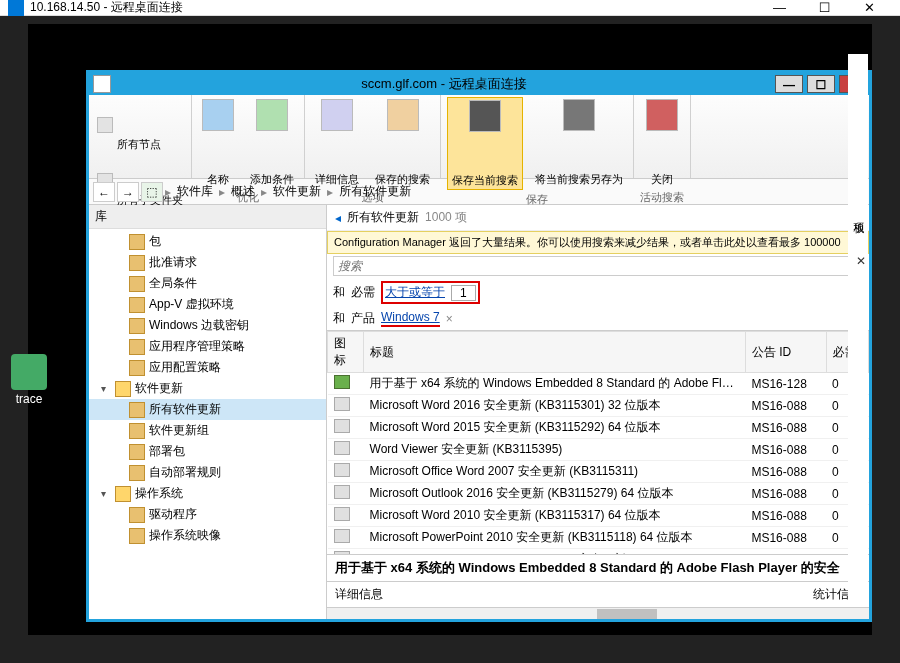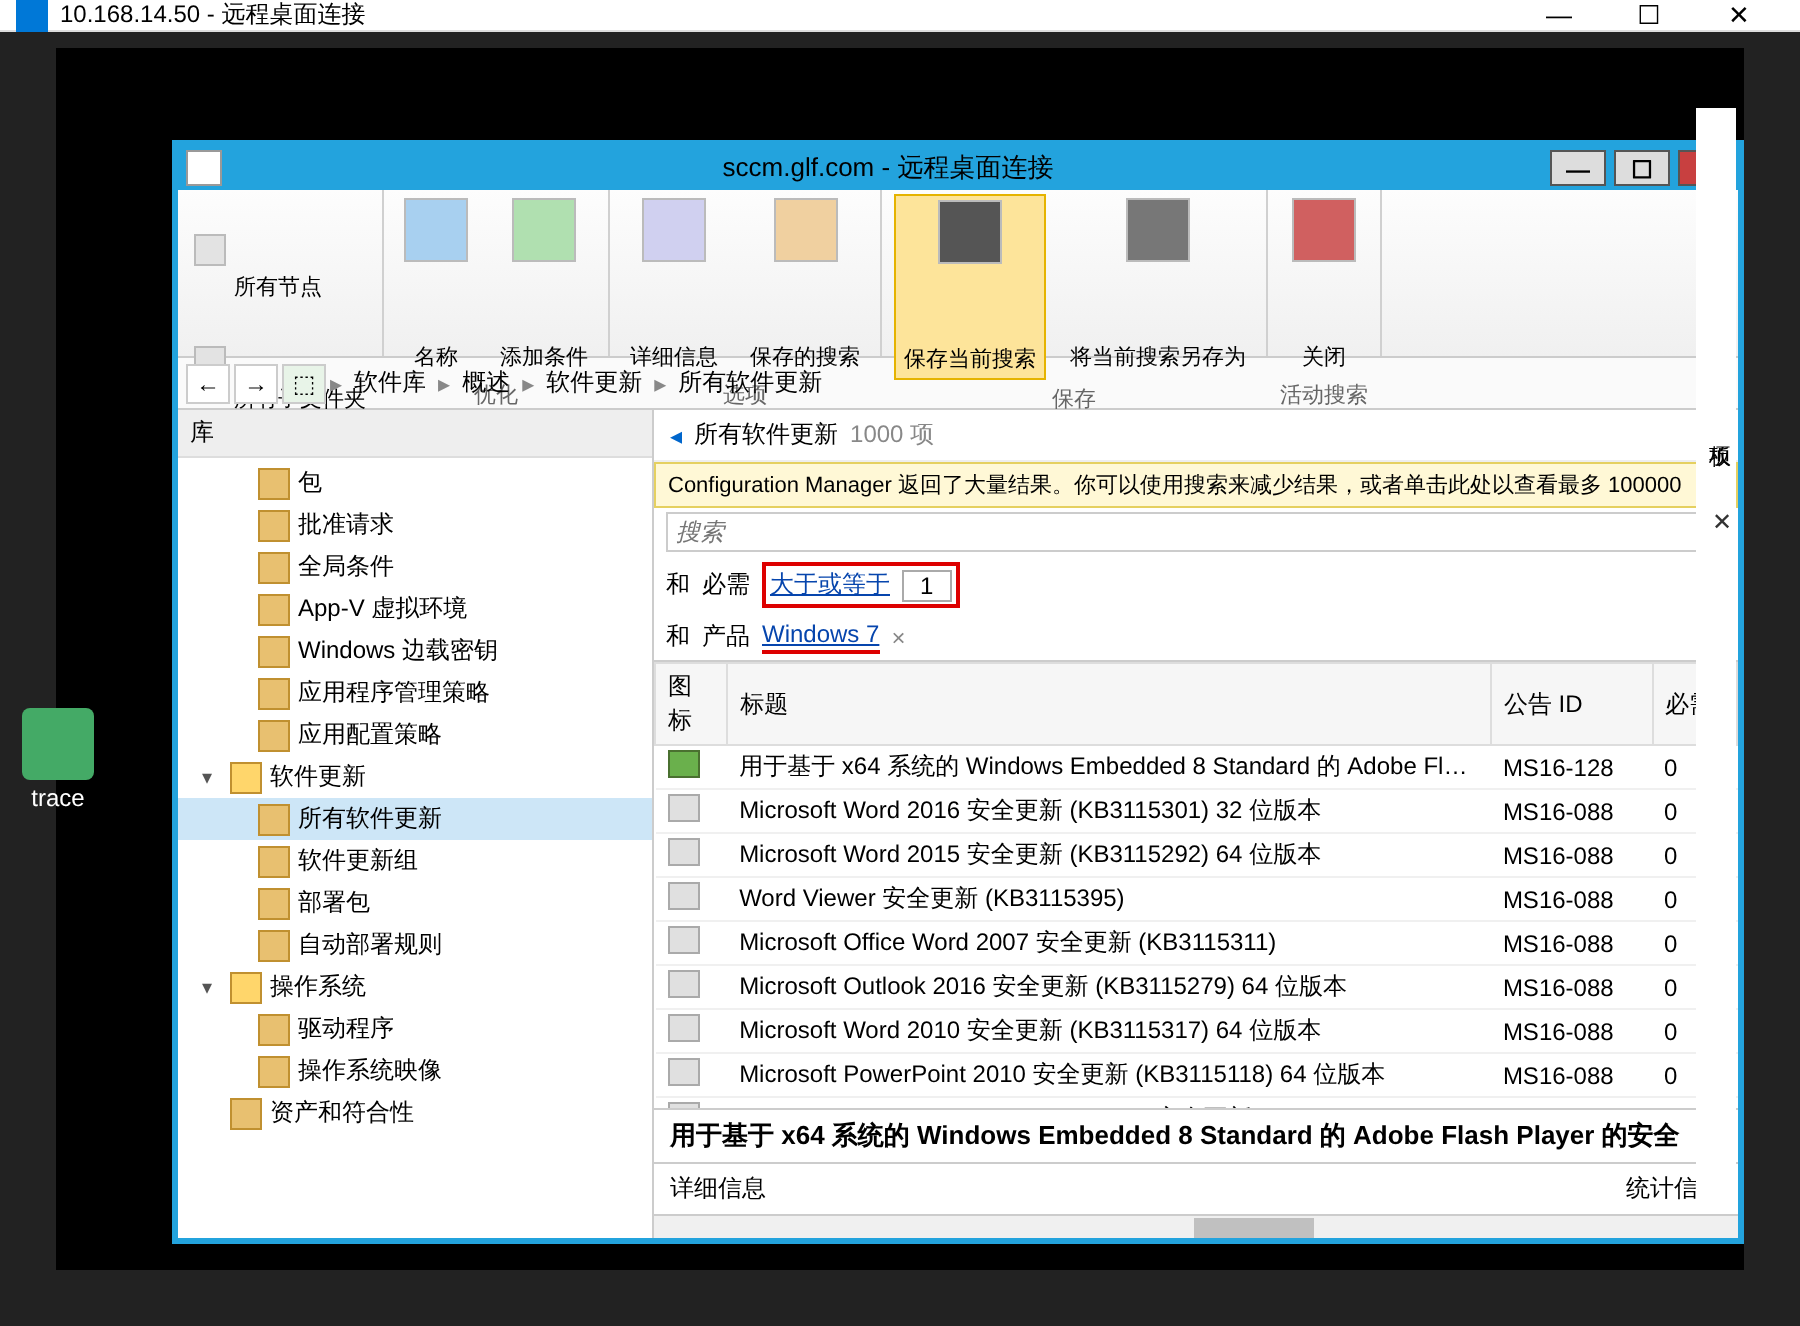--- a/index.html
+++ b/index.html
@@ -280,25 +280,20 @@
               <div class="tree-item lvl2">
                 <span class="exp"></span>
                 <span class="tico2"></span>
                 <span>驱动程序</span>
               </div>
               <div class="tree-item lvl2">
                 <span class="exp"></span>
                 <span class="tico2"></span>
                 <span>操作系统映像</span>
               </div>
-              <div class="tree-item">
-                <span class="exp"></span>
-                <span class="tico2"></span>
-                <span>资产和符合性</span>
-              </div>
             </div>
         </div>
 
         <div class="main">
           <div class="main-hdr">
             <span class="back">◂</span>
             <span>所有软件更新</span>
             <span style="color:#888;">1000 项</span>
           </div>
           <div class="info-bar">Configuration Manager 返回了大量结果。你可以使用搜索来减少结果，或者单击此处以查看最多 100000</div>

